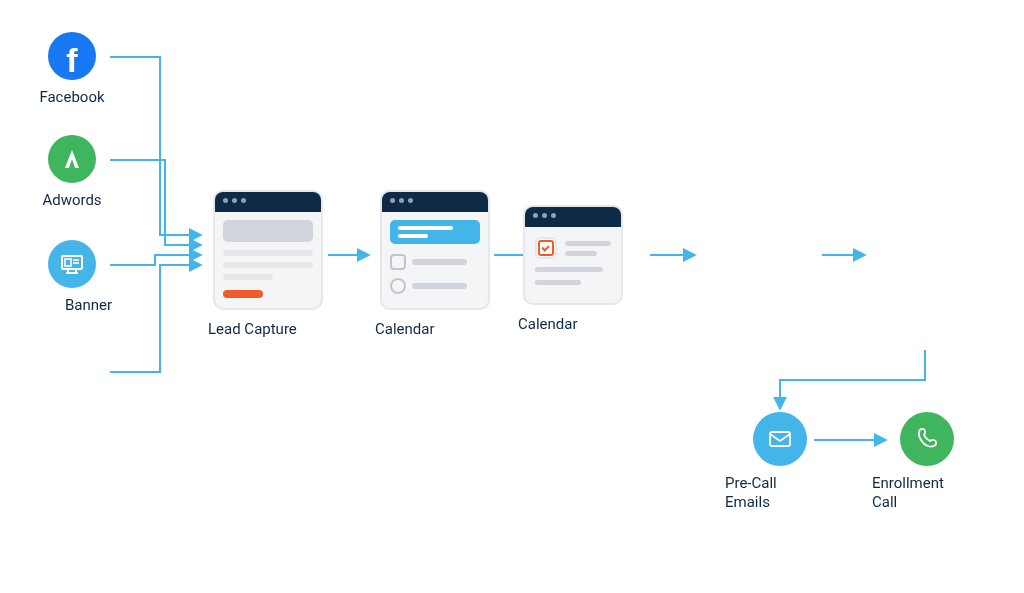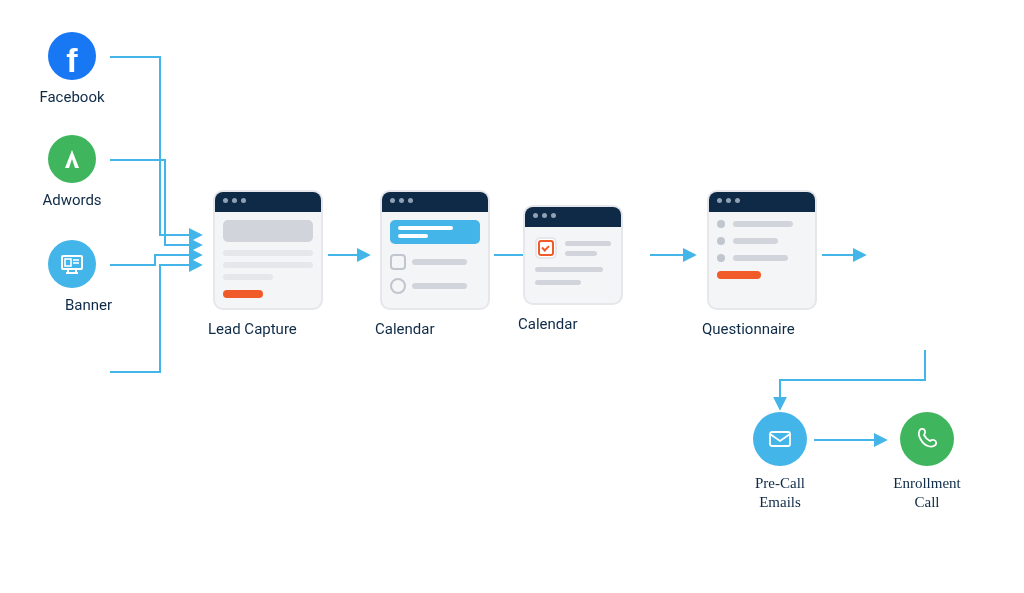--- a/index.html
+++ b/index.html
@@ -46,21 +46,21 @@
   .q-dot{width:8px;height:8px;border-radius:50%;background:#C0C6CE;}
   .q-ln{height:6px;background:#D1D5DB;border-radius:3px;flex:1;}
   .q-btn{height:8px;width:44px;background:#F15A29;border-radius:4px;margin-top:6px;}
   
   .pf-hdr{height:24px;background:#3FB55E;border-radius:5px;margin-bottom:10px;position:relative;}
   .pf-hdr::before,.pf-hdr::after{content:"";position:absolute;left:8px;height:4px;background:#fff;border-radius:2px;}
   .pf-hdr::before{top:6px;width:55px;}
   .pf-hdr::after{top:14px;width:30px;}
   .pf-ln{height:6px;background:#D1D5DB;border-radius:3px;margin-bottom:8px;}
   
-  .end{position:absolute;width:110px;text-align:center;font-family:Liberation Serif, serif;}
+  .end{position:absolute;width:110px;}
   .end .circle{width:54px;height:54px;border-radius:50%;margin:0 auto;display:flex;align-items:center;justify-content:center;}
   .end .lbl{margin-top:8px;font-size:15px;color:#0E2A47;line-height:1.25;white-space:pre-line;}
   .email .circle{background:#44B5E8;}
   .call  .circle{background:#3FB55E;}
   
   .ic-fb{color:#fff;font-weight:700;font-size:34px;font-family:Arial,sans-serif;line-height:1;transform:translateY(4px);}
   .ic-aw svg,.ic-bn svg,.ic-se svg,.ic-mail svg,.ic-call svg{display:block;}
   
   svg.connectors{position:absolute;inset:0;width:1024px;height:593px;pointer-events:none;}
 </style>
@@ -195,47 +195,20 @@
             <div class="cal-ln" style="width:70%"></div>
           </div>
         </div>
         <div class="cal-ln" style="width:90%"></div>
         <div class="cal-ln" style="width:60%"></div>
       </div>
     </div>
     <div class="lbl">Calendar</div>
   </div>
 
-  <div class="stage" style="left:702px;top:190px;">
-    <div class="card">
-      <div class="bar">
-          <div class="dots">
-            <i></i>
-            <i></i>
-            <i></i>
-          </div>
-        </div>
-      <div class="body">
-        <div class="q-row">
-            <div class="q-dot"></div>
-            <div class="q-ln" style="max-width:60px"></div>
-          </div>
-        <div class="q-row">
-            <div class="q-dot"></div>
-            <div class="q-ln" style="max-width:45px"></div>
-          </div>
-        <div class="q-row">
-            <div class="q-dot"></div>
-            <div class="q-ln" style="max-width:55px"></div>
-          </div>
-        <div class="q-btn"></div>
-      </div>
-    </div>
-    <div class="lbl">Questionnaire</div>
-  </div>
 
 
   <div class="end email" style="left:725px;top:412px;">
     <div class="circle">
       <span class="ic-mail">
         <svg width="30" height="30" viewBox="0 0 30 30">
           <rect x="5" y="8" width="20" height="14" rx="2" fill="none" stroke="#fff" stroke-width="1.8"></rect>
           <path d="M5 10 L15 17 L25 10" fill="none" stroke="#fff" stroke-width="1.8"></path>
         </svg>
       </span>

